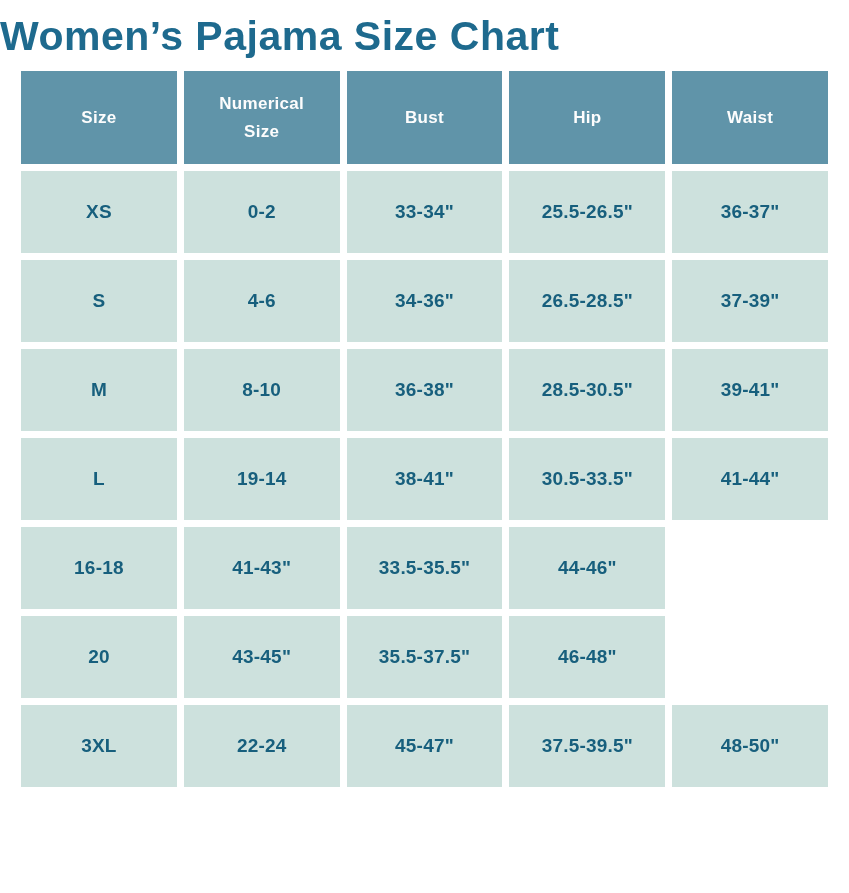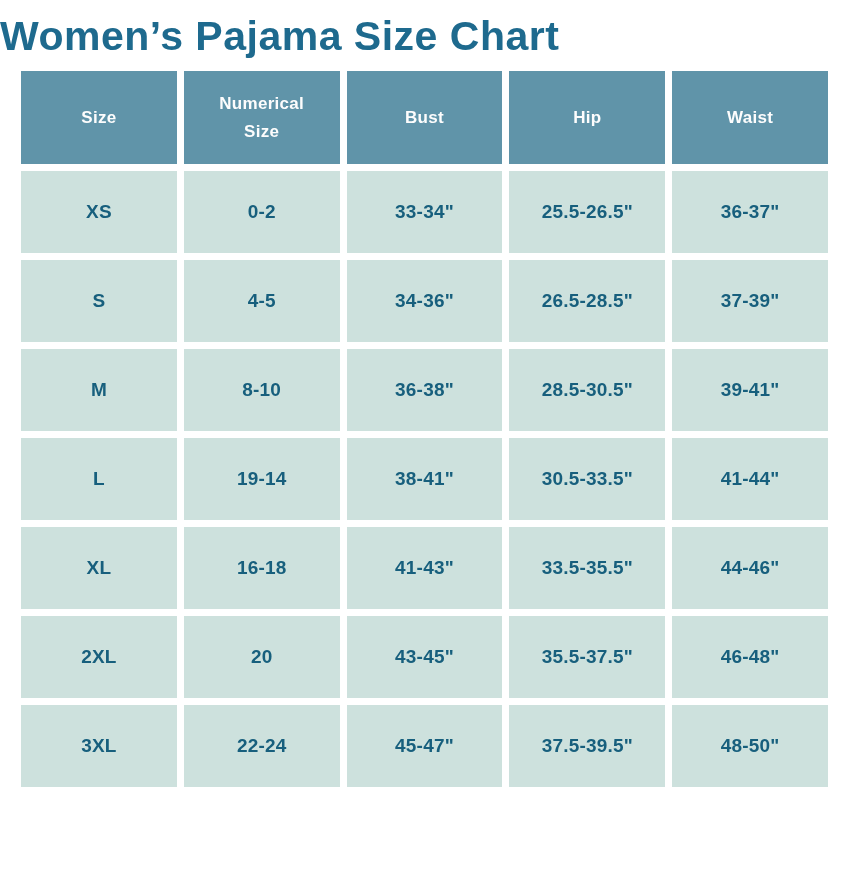--- a/index.html
+++ b/index.html
@@ -77,21 +77,21 @@
   <div class="t-row body-row">
     <div class="cell">XS</div>
     <div class="cell">0-2</div>
     <div class="cell">33-34"</div>
     <div class="cell">25.5-26.5"</div>
     <div class="cell">36-37"</div>
   </div>
 
   <div class="t-row body-row">
     <div class="cell">S</div>
-    <div class="cell">4-5</div>
+    <div class="cell">4-6</div>
     <div class="cell">34-36"</div>
     <div class="cell">26.5-28.5"</div>
     <div class="cell">37-39"</div>
   </div>
 
   <div class="t-row body-row">
     <div class="cell">M</div>
     <div class="cell">8-10</div>
     <div class="cell">36-38"</div>
     <div class="cell">28.5-30.5"</div>
@@ -100,29 +100,27 @@
 
   <div class="t-row body-row">
     <div class="cell">L</div>
     <div class="cell">19-14</div>
     <div class="cell">38-41"</div>
     <div class="cell">30.5-33.5"</div>
     <div class="cell">41-44"</div>
   </div>
 
   <div class="t-row body-row">
-    <div class="cell">XL</div>
     <div class="cell">16-18</div>
     <div class="cell">41-43"</div>
     <div class="cell">33.5-35.5"</div>
     <div class="cell">44-46"</div>
   </div>
 
   <div class="t-row body-row">
-    <div class="cell">2XL</div>
     <div class="cell">20</div>
     <div class="cell">43-45"</div>
     <div class="cell">35.5-37.5"</div>
     <div class="cell">46-48"</div>
   </div>
 
   <div class="t-row body-row">
     <div class="cell">3XL</div>
     <div class="cell">22-24</div>
     <div class="cell">45-47"</div>

